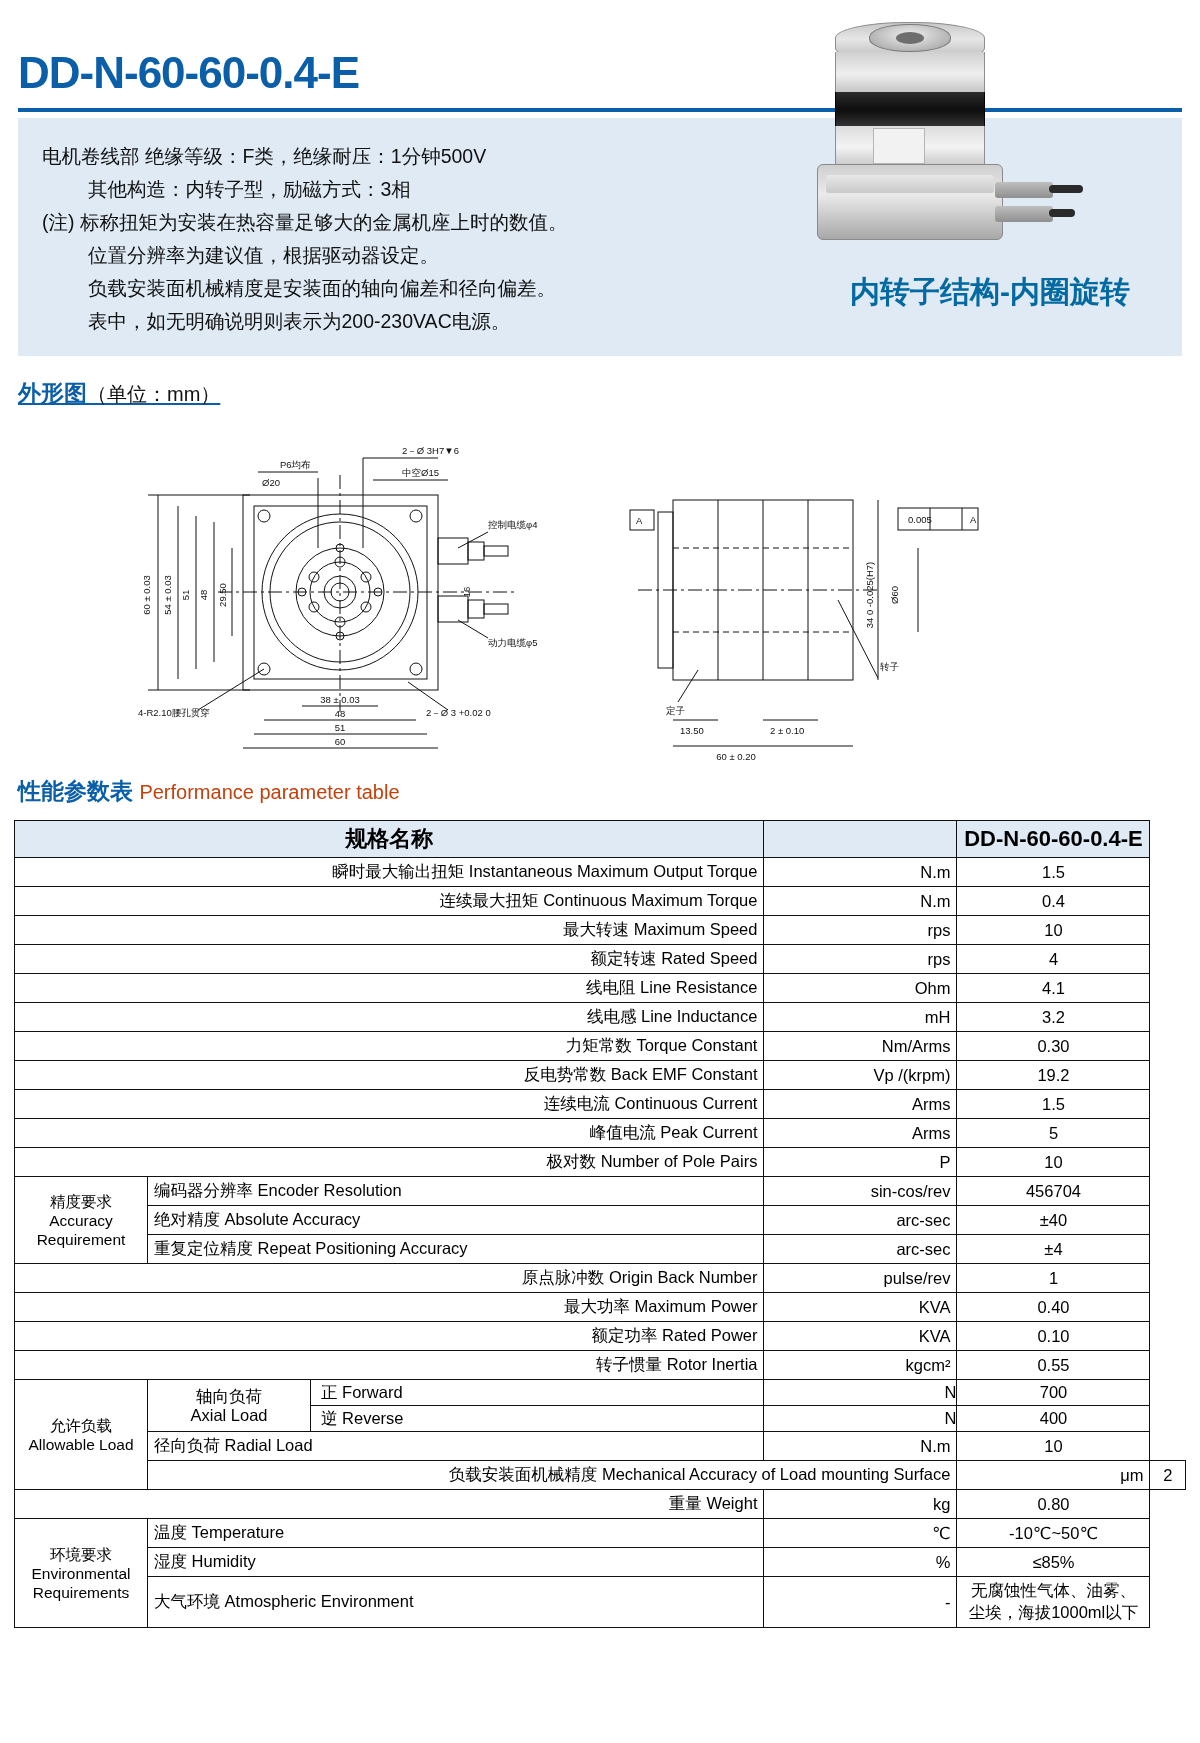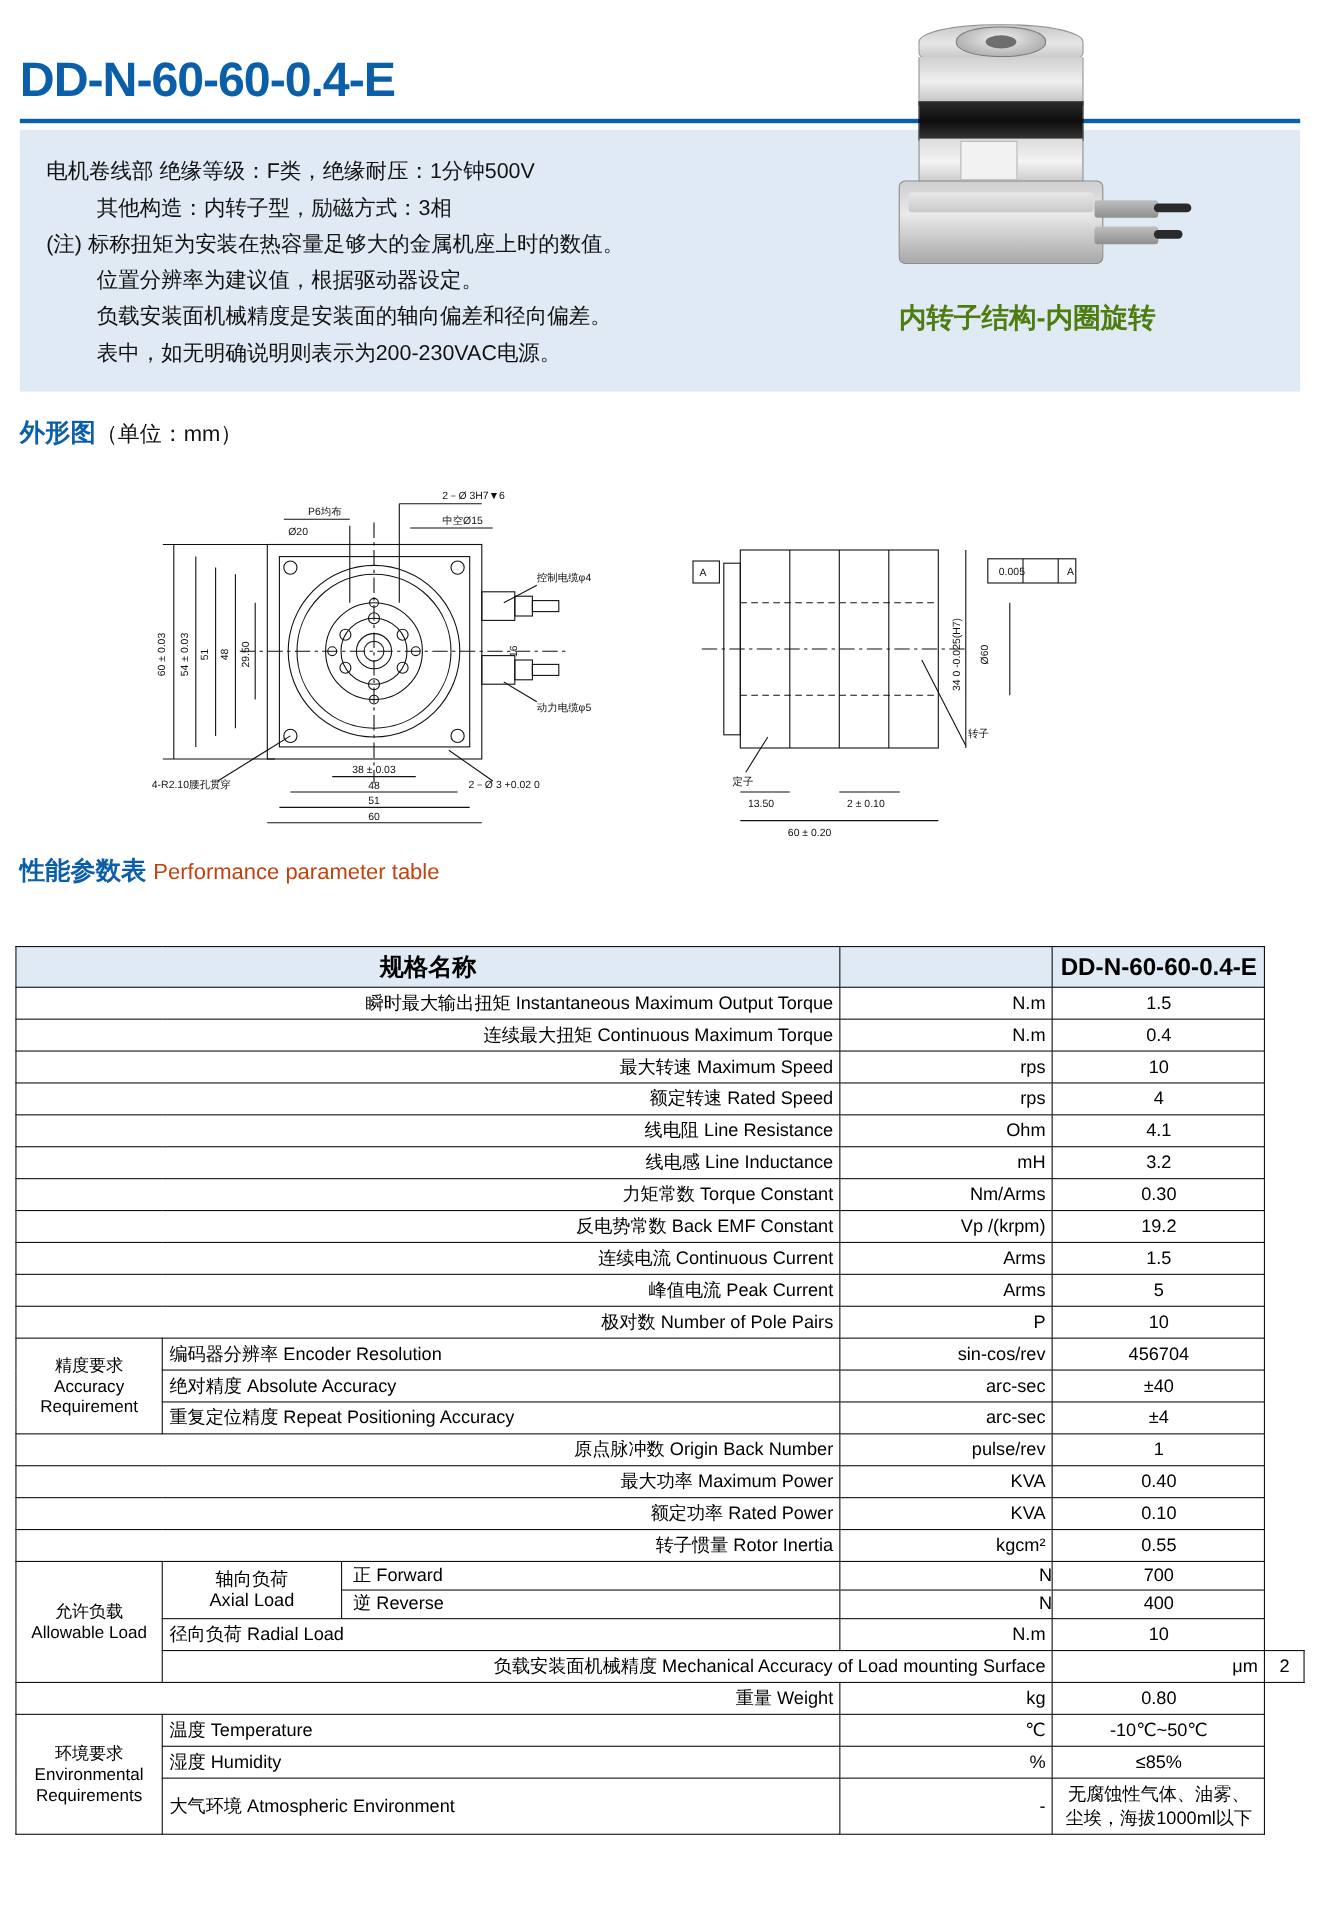--- a/index.html
+++ b/index.html
@@ -25,22 +25,22 @@
     background:#dfeaf5;
   }
   .note-text{
     position:absolute;left:24px;top:22px;width:740px;
     font-size:19.5px;line-height:33px;color:#111;
   }
   .note-text .ind1{padding-left:46px;display:block;}
   .note-text .ind2{padding-left:46px;display:block;}
   .note-line{display:block;}
   .redcap{
-    position:absolute;left:754px;top:272px;width:360px;text-align:center;
-    color:#4d7c0f;font-size:25px;font-weight:bold;
+    position:absolute;left:810px;top:272px;width:360px;text-align:center;
+    color:#0369a1;font-size:30px;font-weight:bold;
   }
 
   
   .photo{
     position:absolute;left:795px;top:4px;width:270px;height:250px;
   }
   .m-body{
     position:absolute;left:22px;top:18px;width:180px;height:190px;
   }
   .m-top{
@@ -95,35 +95,35 @@
   }
   .m-wire{
     position:absolute;left:232px;top:163px;width:34px;height:8px;background:#2a2a2a;border-radius:4px;
   }
   .m-wire2{
     position:absolute;left:232px;top:187px;width:26px;height:8px;background:#2a2a2a;border-radius:4px;
   }
 
   
   .sec{
-    position:absolute;font-size:23px;font-weight:bold;color:#0b5fa8;
+    position:absolute;font-size:23px;font-weight:bold;color:#0b5fa8;text-decoration:underline;
   }
   .sec .unit{color:#111;font-weight:normal;font-size:20px;}
   .sec2{position:absolute;font-size:23px;font-weight:bold;color:#0b5fa8;}
   .sec2 .en{color:#c2410c;font-weight:normal;font-size:20px;}
 
   
   .drawing{
     position:absolute;left:18px;top:420px;width:1164px;height:360px;
   }
   .dwg-svg{position:absolute;left:0;top:0;}
 
   
   table.spec{
-    position:absolute;left:14px;top:860px;width:1172px;
+    position:absolute;left:14px;top:820px;width:1172px;
     border-collapse:collapse;font-size:16.5px;
   }
   table.spec td{
     border:1px solid #111;padding:3px 6px;height:22px;
   }
   .hdr td{
     background:#dfeaf5;font-weight:bold;font-size:22px;text-align:center;padding:6px;
   }
   .c-name{width:505px;text-align:right;padding-left:8px;}
   .c-unit{width:180px;text-align:right;}

